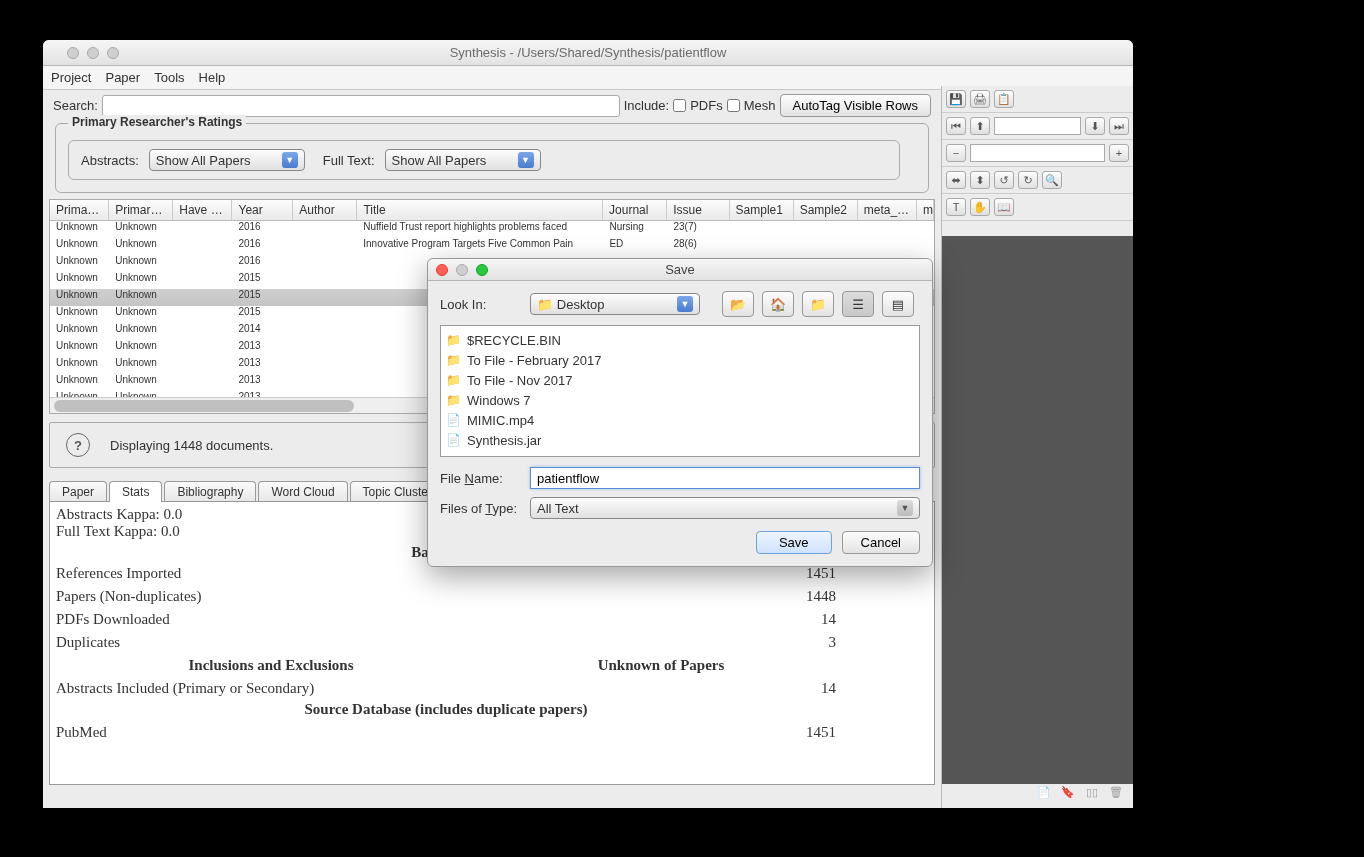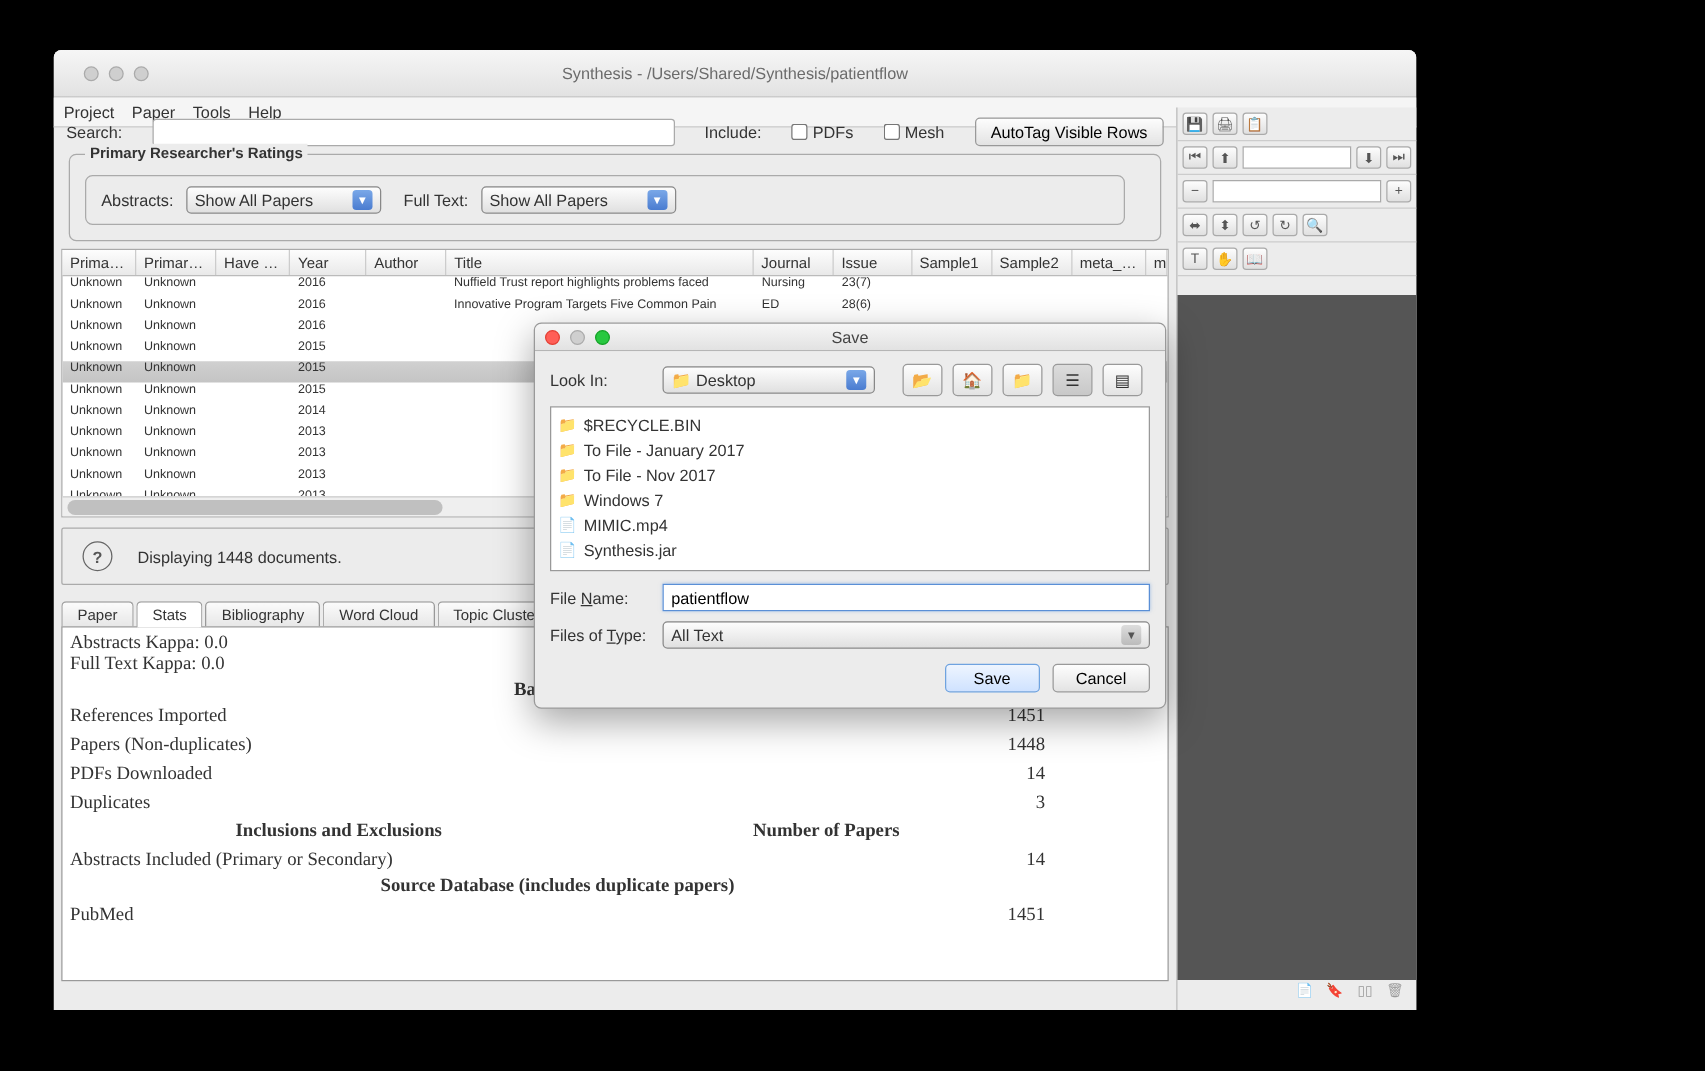--- a/index.html
+++ b/index.html
@@ -1,24 +1,24 @@
 <!DOCTYPE html>
 <html><head>
 <meta charset="utf-8">
 <style>
   * { box-sizing: border-box; margin: 0; padding: 0; }
   body { font-family: "Lucida Grande", "Helvetica Neue", Arial, sans-serif; font-size: 13px; background: #000; width: 1364px; height: 857px; overflow: hidden; color: #333; }
   .window { position: absolute; left: 43px; top: 40px; width: 1090px; height: 768px; background: #ececec; border-radius: 6px 6px 0 0; box-shadow: 0 8px 30px rgba(0,0,0,0.5); }
-  .titlebar { height: 38px; background: linear-gradient(#f6f6f6,#e2e2e2); border-radius: 6px 6px 0 0; display: flex; align-items: center; padding: 0 24px; border-bottom: 1px solid #b5b5b5; position: relative; text-align: center; }
+  .titlebar { height: 26px; background: linear-gradient(#f6f6f6,#e2e2e2); border-radius: 6px 6px 0 0; display: flex; align-items: center; padding: 0 24px; border-bottom: 1px solid #b5b5b5; position: relative; text-align: center; }
   .traffic { display: flex; gap: 8px; }
   .tl { width: 12px; height: 12px; border-radius: 50%; background: #cfcfcf; border: 0.5px solid #aaa; }
   .titletext { position: absolute; left: 50%; transform: translateX(-50%); color: #6b6b6b; font-size: 13px; }
   .menubar { background: #f5f5f5; border-bottom: 1px solid #c7c7c7; padding: 4px 8px; display: flex; gap: 14px; color: #333; }
   .menubar span { cursor: default; }
-  .topcontrols { padding: 8px 10px 6px 10px; display: flex; align-items: center; gap: 24px; }
+  .topcontrols { padding: 8px 10px 6px 10px; display: flex; align-items: center; gap: 4px; }
   .topcontrols label { font-size: 13px; }
   .searchinput { flex: 1; height: 22px; border: 1px solid #aaa; border-radius: 3px; padding: 0 4px; background: #fff; }
   .chk { display: flex; align-items: center; gap: 4px; }
   .btn { background: linear-gradient(#fdfdfd,#e3e3e3); border: 1px solid #999; border-radius: 4px; padding: 3px 12px; font-size: 13px; cursor: default; }
   .btn.default { background: linear-gradient(#eef5ff,#cfe2ff); border-color: #6fa3e0; }
   .ratings { margin: 0 12px 6px 12px; border: 1px solid #aaa; border-radius: 6px; padding: 8px 28px 12px 12px; background: #ececec; position: relative; }
   .ratings-legend { position: absolute; top: -9px; left: 12px; background: #ececec; padding: 0 4px; font-weight: bold; font-size: 12px; }
   .ratingrow { display: flex; align-items: center; gap: 10px; border: 1px solid #aaa; border-radius: 6px; padding: 8px 12px; margin-top: 8px; }
   .combo { background: linear-gradient(#fdfdfd,#e0e0e0); border: 1px solid #888; border-radius: 4px; padding: 2px 6px; display: inline-flex; align-items: center; gap: 8px; min-width: 156px; justify-content: space-between; position: relative; }
   .combo .arrowbox { width: 16px; height: 16px; background: linear-gradient(#7aa8e8,#4a7cd0); border-radius: 3px; display: flex; align-items: center; justify-content: center; color: #fff; font-size: 9px; }
@@ -337,21 +337,21 @@
       <div class="line" style="margin-top:6px">
           <div class="lcol">PDFs Downloaded</div>
           <div class="rcol">14</div>
         </div>
       <div class="line" style="margin-top:6px">
           <div class="lcol">Duplicates</div>
           <div class="rcol">3</div>
         </div>
       <div class="line" style="margin-top:6px">
           <div style="width:430px;text-align:center;font-weight:bold">Inclusions and Exclusions</div>
-          <div style="width:350px;text-align:center;font-weight:bold">Number of Papers</div>
+          <div style="width:350px;text-align:center;font-weight:bold">Unknown of Papers</div>
         </div>
       <div class="line" style="margin-top:6px">
           <div class="lcol">Abstracts Included (Primary or Secondary)</div>
           <div class="rcol">14</div>
         </div>
       <div class="hcenter" style="width:500px;margin-left:140px">Source Database (includes duplicate papers)</div>
       <div class="line" style="margin-top:6px">
           <div class="lcol">PubMed</div>
           <div class="rcol">1451</div>
         </div>
@@ -431,21 +431,21 @@
           <span>▤</span>
         </div>
     </div>
     <div class="filelist" id="filelist">
         <div class="fitem">
           <span class="ficon folder">📁</span>
           <span>$RECYCLE.BIN</span>
         </div>
         <div class="fitem">
           <span class="ficon folder">📁</span>
-          <span>To File - January 2017</span>
+          <span>To File - February 2017</span>
         </div>
         <div class="fitem">
           <span class="ficon folder">📁</span>
           <span>To File - Nov 2017</span>
         </div>
         <div class="fitem">
           <span class="ficon folder">📁</span>
           <span>Windows 7</span>
         </div>
         <div class="fitem">

